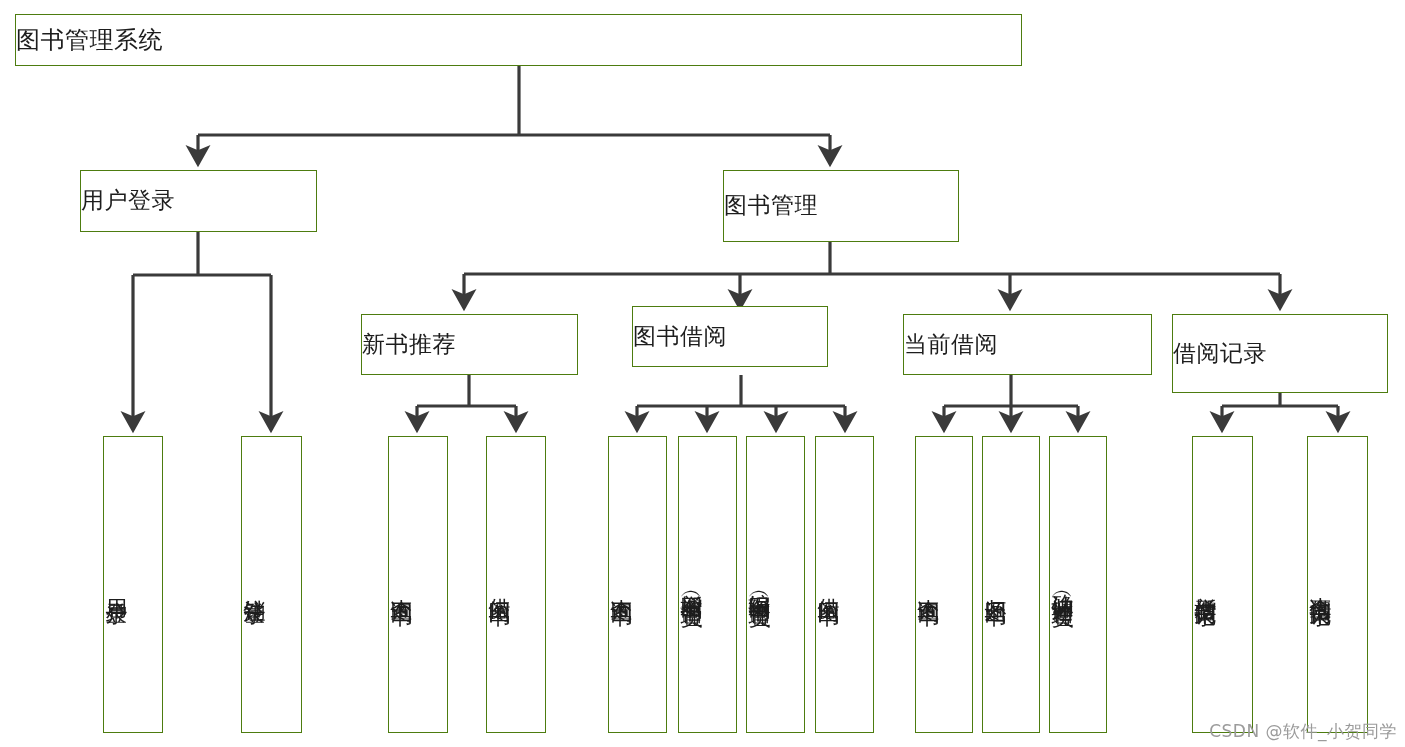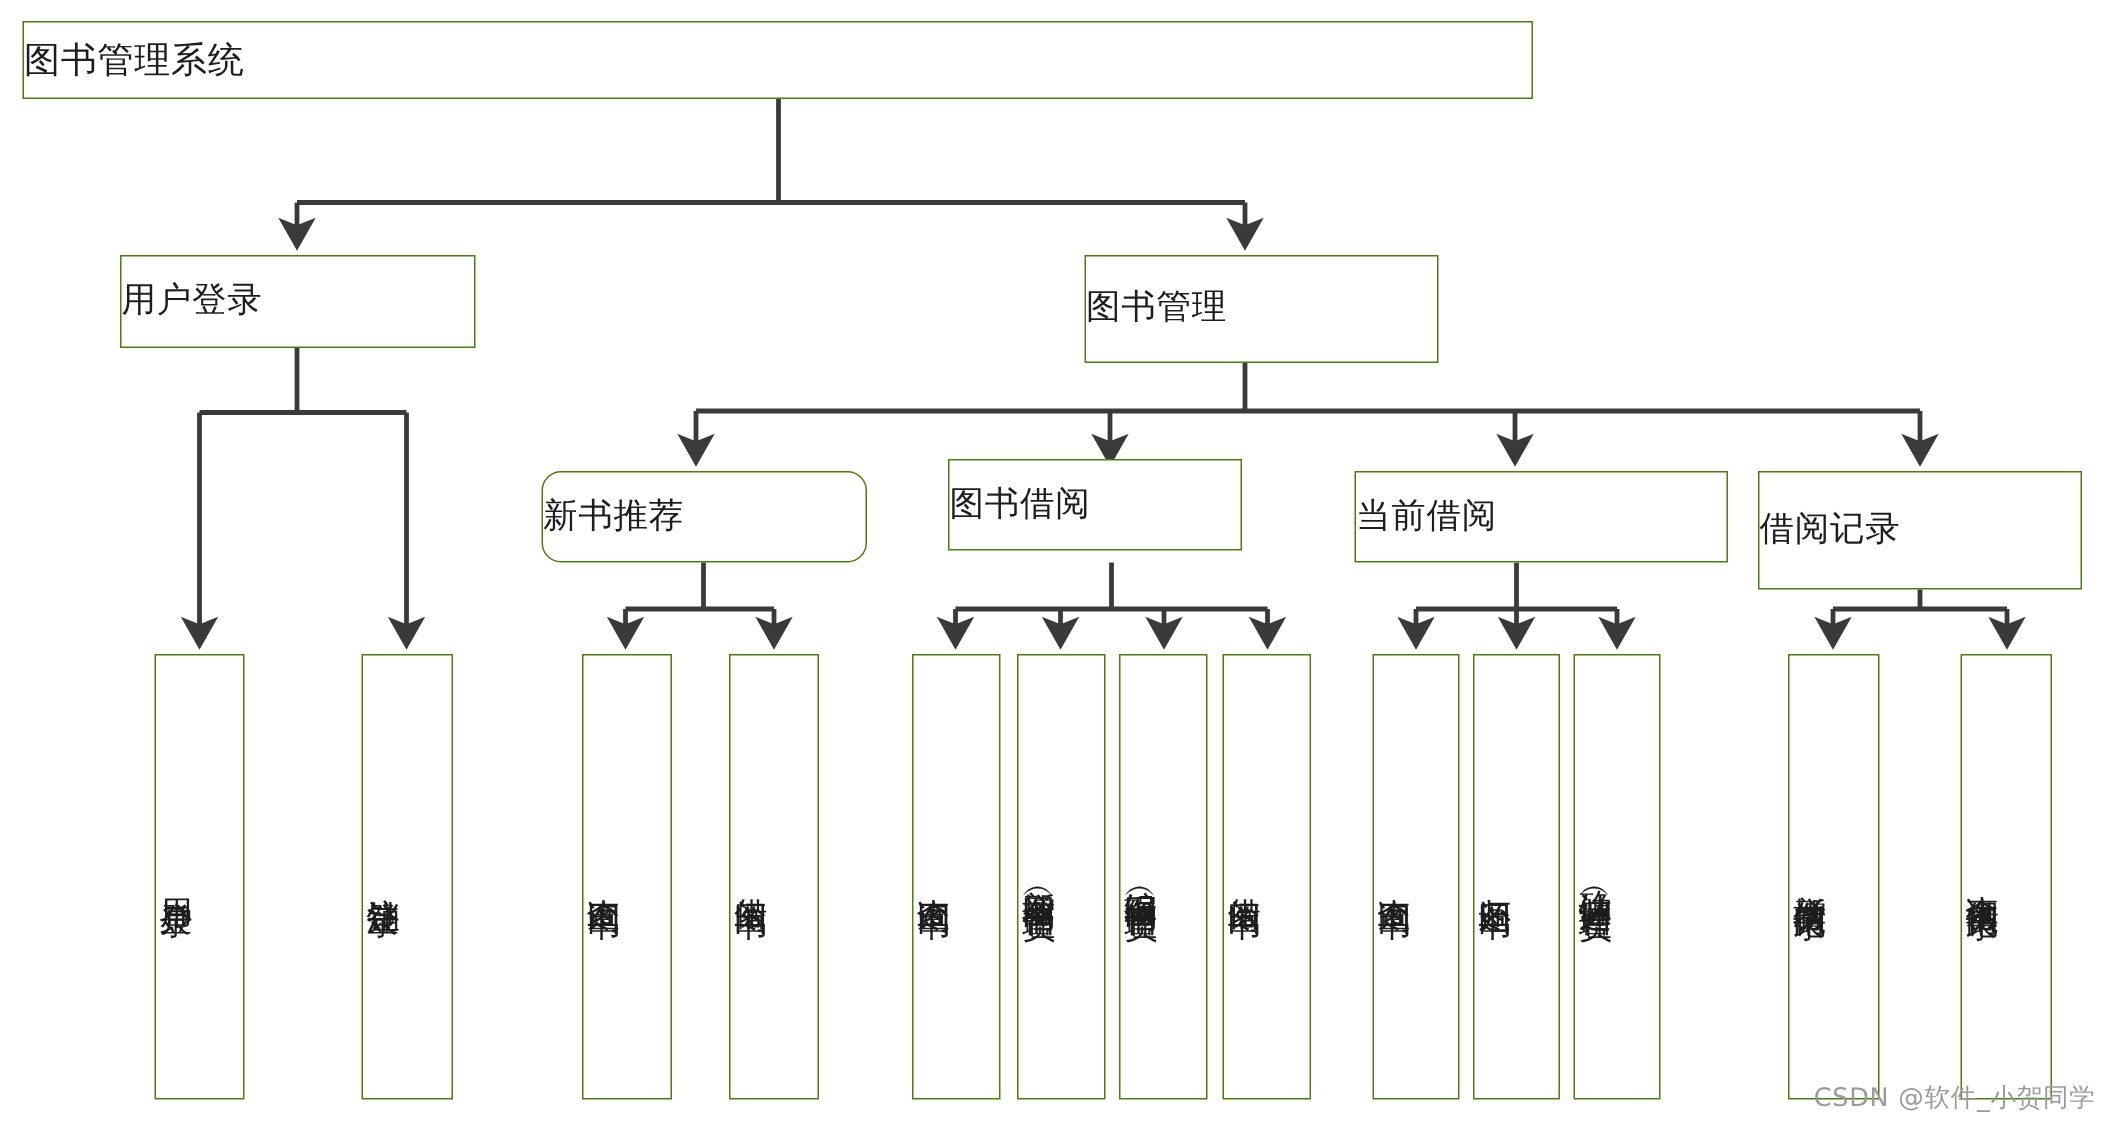--- a/index.html
+++ b/index.html
@@ -131,21 +131,21 @@
   </div>
 
   <div class="node-box" style="left:80px; top:170px; width:237px; height:62px;">
     <span class="node-label-h">用户登录</span>
   </div>
 
   <div class="node-box" style="left:712px; top:170px; width:236px; height:72px;margin-left:11px;">
     <span class="node-label-h">图书管理</span>
   </div>
 
-  <div class="node-box" style="left:361px; top:314px; width:217px; height:61px;border-radius:13px;">
+  <div class="node-box" style="left:361px; top:314px; width:217px; height:61px;">
     <span class="node-label-h">新书推荐</span>
   </div>
 
   <div class="node-box" style="left:632px; top:306px; width:196px; height:61px;">
     <span class="node-label-h">图书借阅</span>
   </div>
 
   <div class="node-box" style="left:903px; top:314px; width:249px; height:61px;">
     <span class="node-label-h">当前借阅</span>
   </div>

